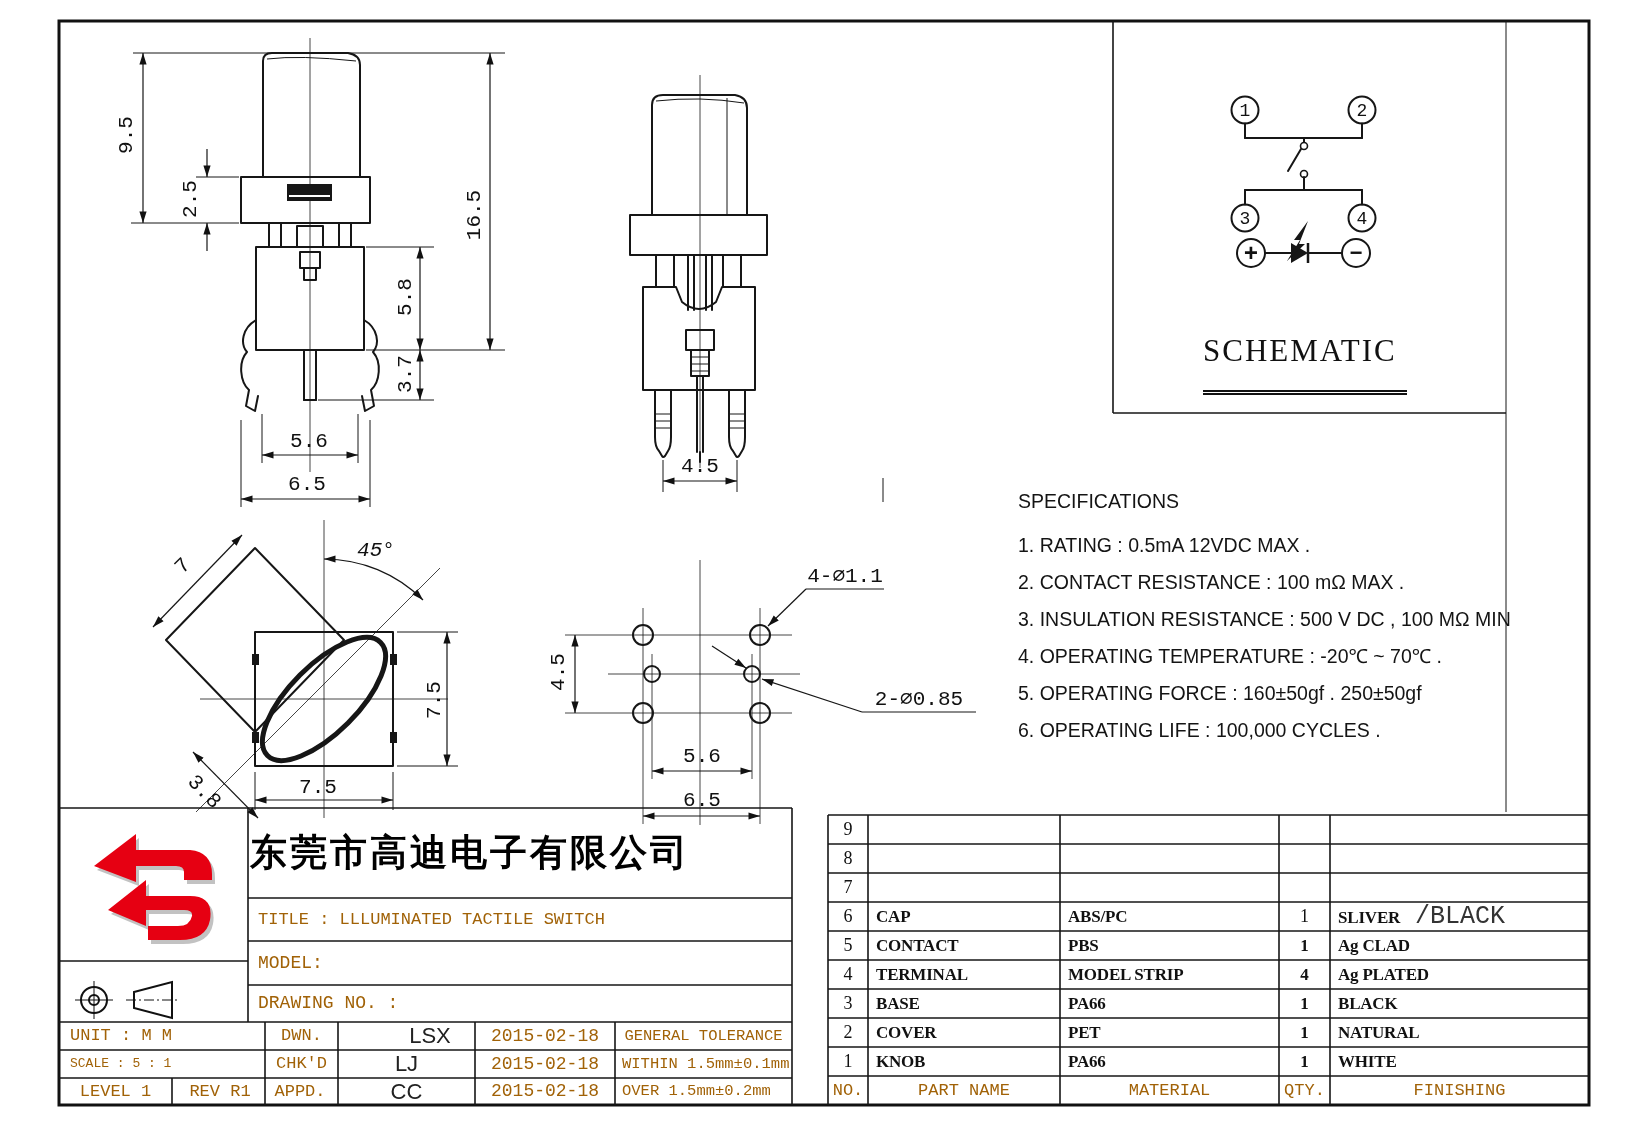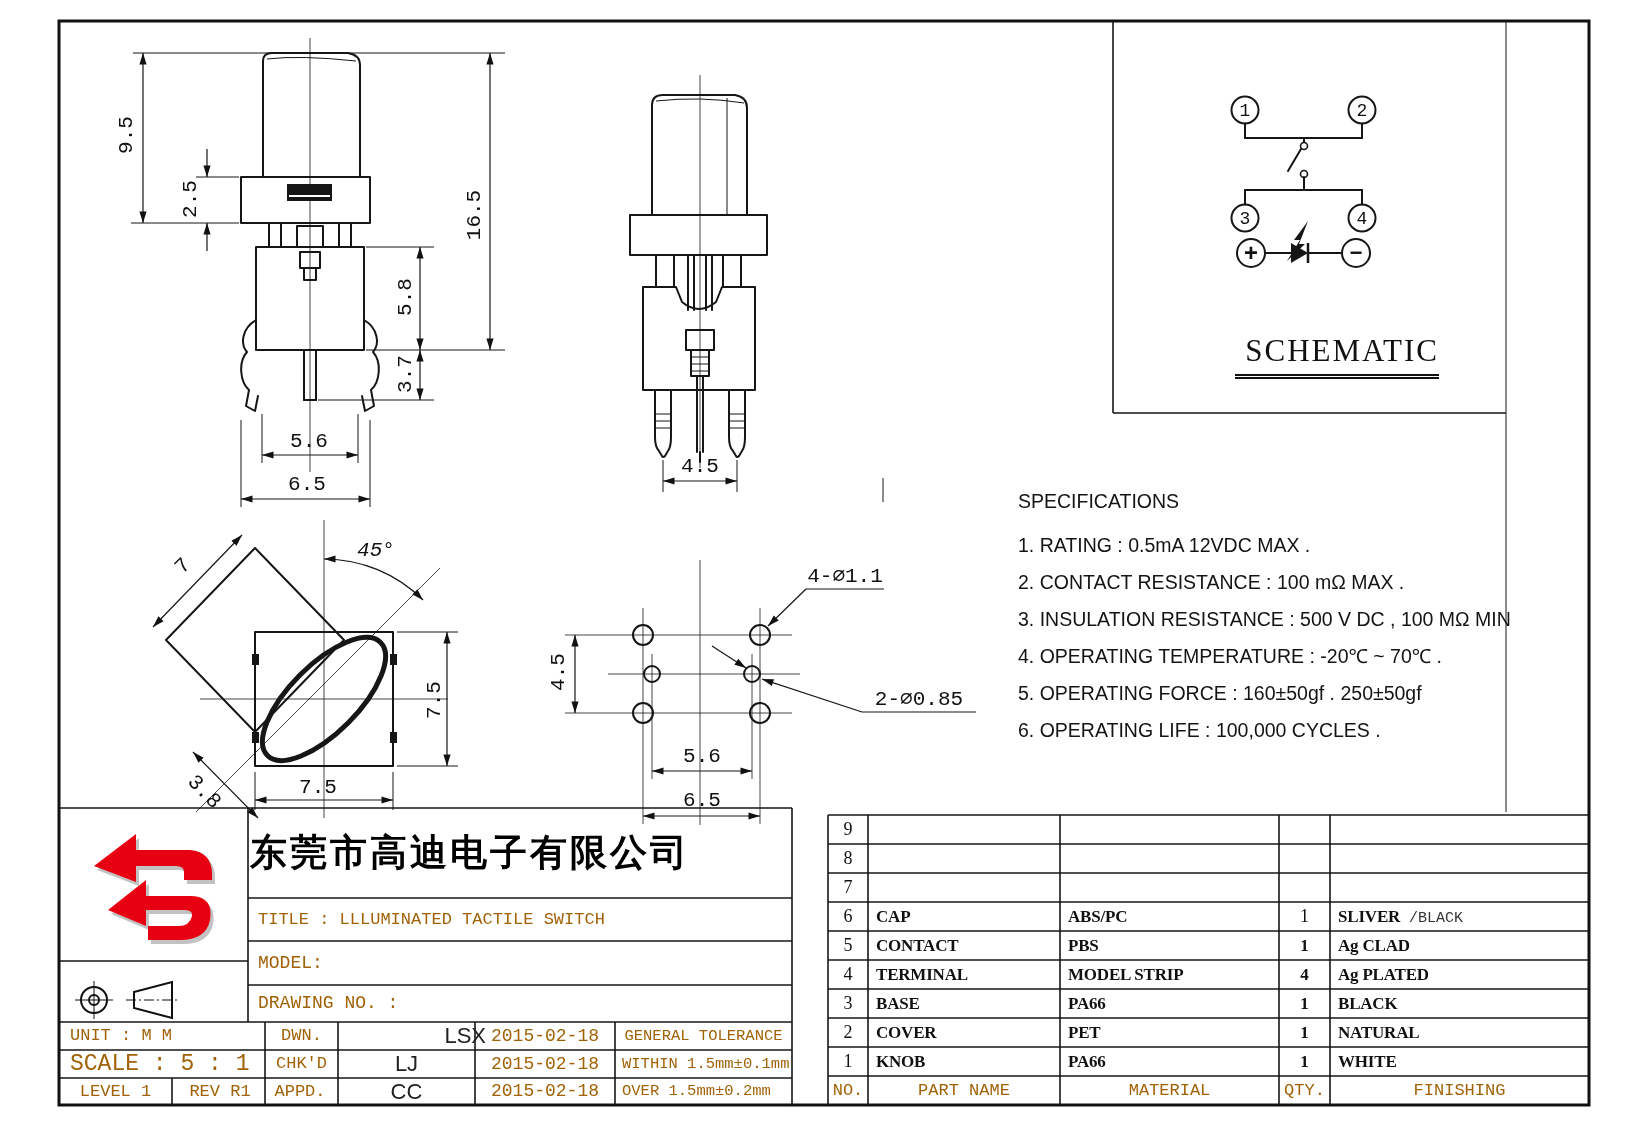--- a/index.html
+++ b/index.html
@@ -13,23 +13,23 @@
   .blk{stroke:#161616;stroke-width:1.6;fill:none;}
   .fill{fill:#161616;stroke:none;}
   text.dtxt{font-family:"Liberation Mono",monospace;font-size:21px;fill:#111;text-anchor:middle;}
   text.small{font-size:18px;}
   .abs{position:absolute;white-space:nowrap;}
   .cad{font-family:"Liberation Mono",monospace;color:#a16207;}
   .srf{font-family:"Liberation Serif",serif;color:#111;}
   .specs{position:absolute;left:1018px;top:490px;width:500px;font-size:19.5px;color:#141414;}
   .specs .sp-title{margin-bottom:14px;}
   .specs .sp-line{line-height:37px;}
-  .schem-title{position:absolute;left:1203px;top:333px;width:204px;text-align:right;
+  .schem-title{position:absolute;left:1203px;top:333px;width:204px;text-align:left;
     font-family:"Liberation Serif",serif;font-size:31px;letter-spacing:2px;color:#111;
-    border-bottom:5px double #111;padding-bottom:5px;margin-left:32px;}
+    border-bottom:5px double #111;padding-bottom:21px;}
   .company{position:absolute;left:250px;top:810px;width:540px;height:86px;line-height:86px;
     text-align:left;font-weight:bold;font-size:37px;letter-spacing:3px;color:#000;
     font-family:"Liberation Sans",sans-serif;}
   .tb{position:absolute;height:29px;line-height:29px;font-size:18px;}
   .tbold{font-weight:bold;font-family:"Liberation Serif",serif;font-size:17px;letter-spacing:-0.2px;}
   .nm{font-family:"Liberation Sans",sans-serif;font-size:22px;color:#222;}
   .logo-svg{filter:drop-shadow(3px 4px 0 rgba(120,120,120,0.45));}
 </style>
 </head>
 <body>
@@ -302,29 +302,29 @@
     <div class="sp-line">5. OPERATING FORCE : 160±50gf . 250±50gf</div>
     <div class="sp-line">6. OPERATING LIFE : 100,000 CYCLES .</div>
   </div>
 
   <div class="company">东莞市高迪电子有限公司</div>
   <div class="abs cad" style="left:258px;top:898px;height:43px;line-height:43px;font-size:17px">TITLE :  LLLUMINATED TACTILE SWITCH</div>
   <div class="abs cad" style="left:258px;top:941px;height:44px;line-height:44px;font-size:18px">MODEL:</div>
   <div class="abs cad" style="left:258px;top:985px;height:37px;line-height:37px;font-size:18px">DRAWING NO. :</div>
 
   <div class="abs cad" style="left:70px;top:1022px;height:28px;line-height:28px;font-size:17px">UNIT  :  M M</div>
-  <div class="abs cad" style="left:70px;top:1050px;height:28px;line-height:28px;font-size:23px">SCALE : 5 : 1</div>
+  <div class="abs cad" style="left:70px;top:1050px;height:28px;line-height:28px;font-size:13px">SCALE : 5 : 1</div>
   <div class="abs cad" style="left:59px;top:1078px;width:113px;height:27px;line-height:27px;font-size:17px;text-align:center">LEVEL 1</div>
   <div class="abs cad" style="left:172px;top:1078px;width:96px;height:27px;line-height:27px;font-size:17px;text-align:center">REV  R1</div>
 
   <div class="abs cad" style="left:265px;top:1022px;width:73px;height:28px;line-height:28px;font-size:17px;text-align:center">DWN.</div>
   <div class="abs cad" style="left:265px;top:1050px;width:73px;height:28px;line-height:28px;font-size:17px;text-align:center">CHK'D</div>
   <div class="abs cad" style="left:265px;top:1078px;width:70px;height:27px;line-height:27px;font-size:17px;text-align:center">APPD.</div>
 
-  <div class="abs nm" style="left:336px;top:1022px;width:150px;height:28px;line-height:28px;text-align:right">LSX</div>
+  <div class="abs nm" style="left:355px;top:1022px;width:150px;height:28px;line-height:28px;text-align:center">LSX</div>
   <div class="abs nm" style="left:338px;top:1050px;width:137px;height:28px;line-height:28px;text-align:center">LJ</div>
   <div class="abs nm" style="left:338px;top:1078px;width:137px;height:27px;line-height:27px;text-align:center">CC</div>
 
   <div class="abs cad" style="left:475px;top:1022px;width:140px;height:28px;line-height:28px;font-size:18px;text-align:center">2015-02-18</div>
   <div class="abs cad" style="left:475px;top:1050px;width:140px;height:28px;line-height:28px;font-size:18px;text-align:center">2015-02-18</div>
   <div class="abs cad" style="left:475px;top:1078px;width:140px;height:27px;line-height:27px;font-size:18px;text-align:center">2015-02-18</div>
 
   <div class="abs cad" style="left:615px;top:1022px;width:177px;height:28px;line-height:28px;font-size:15.5px;text-align:center">GENERAL TOLERANCE</div>
   <div class="abs cad" style="left:622px;top:1050px;height:28px;line-height:28px;font-size:15.5px">WITHIN 1.5mm±0.1mm</div>
   <div class="abs cad" style="left:622px;top:1078px;height:27px;line-height:27px;font-size:15.5px">OVER  1.5mm±0.2mm</div>
@@ -334,21 +334,21 @@
     <div class="abs tb srf" style="left:828px;top:815px;width:40px;text-align:center">9</div>
 
     <div class="abs tb srf" style="left:828px;top:844px;width:40px;text-align:center">8</div>
 
     <div class="abs tb srf" style="left:828px;top:873px;width:40px;text-align:center">7</div>
 
     <div class="abs tb srf" style="left:828px;top:902px;width:40px;text-align:center">6</div>
     <div class="abs tb tbold" style="left:876px;top:902px">CAP</div>
     <div class="abs tb tbold" style="left:1068px;top:902px">ABS/PC</div>
     <div class="abs tb srf" style="left:1279px;top:902px;width:51px;text-align:center">1</div>
-    <div class="abs tb" style="left:1338px;top:902px"><span class="tbold">SLIVER</span><span class="cad" style="font-size:15px;color:#333"> /BLACK</span></div>
+    <div class="abs tb" style="left:1338px;top:902px"><span class="tbold">SLIVER</span><span class="cad" style="font-size:25px;color:#333"> /BLACK</span></div>
 
     <div class="abs tb srf" style="left:828px;top:931px;width:40px;text-align:center">5</div>
     <div class="abs tb tbold" style="left:876px;top:931px">CONTACT</div>
     <div class="abs tb tbold" style="left:1068px;top:931px">PBS</div>
     <div class="abs tb tbold" style="left:1279px;top:931px;width:51px;text-align:center">1</div>
     <div class="abs tb tbold" style="left:1338px;top:931px">Ag CLAD</div>
 
     <div class="abs tb srf" style="left:828px;top:960px;width:40px;text-align:center">4</div>
     <div class="abs tb tbold" style="left:876px;top:960px">TERMINAL</div>
     <div class="abs tb tbold" style="left:1068px;top:960px">MODEL STRIP</div>

